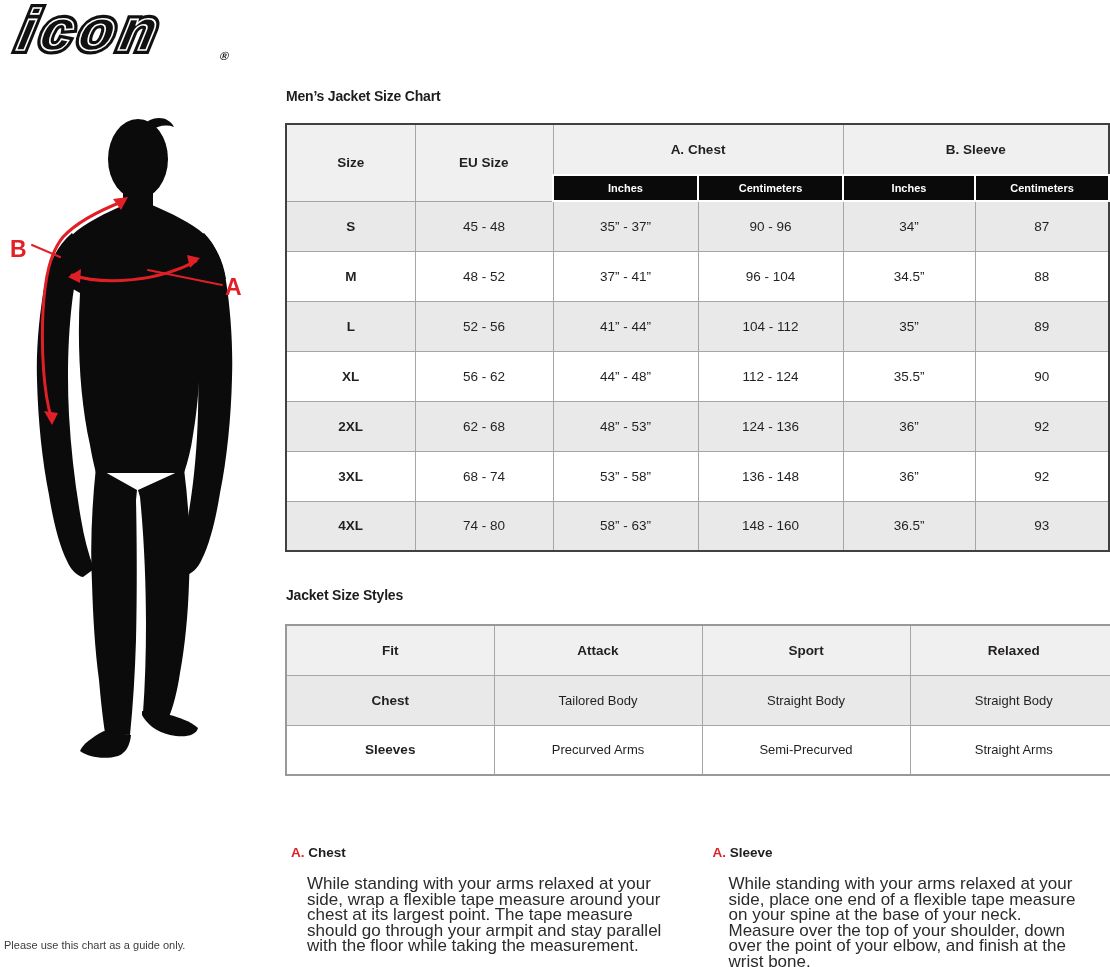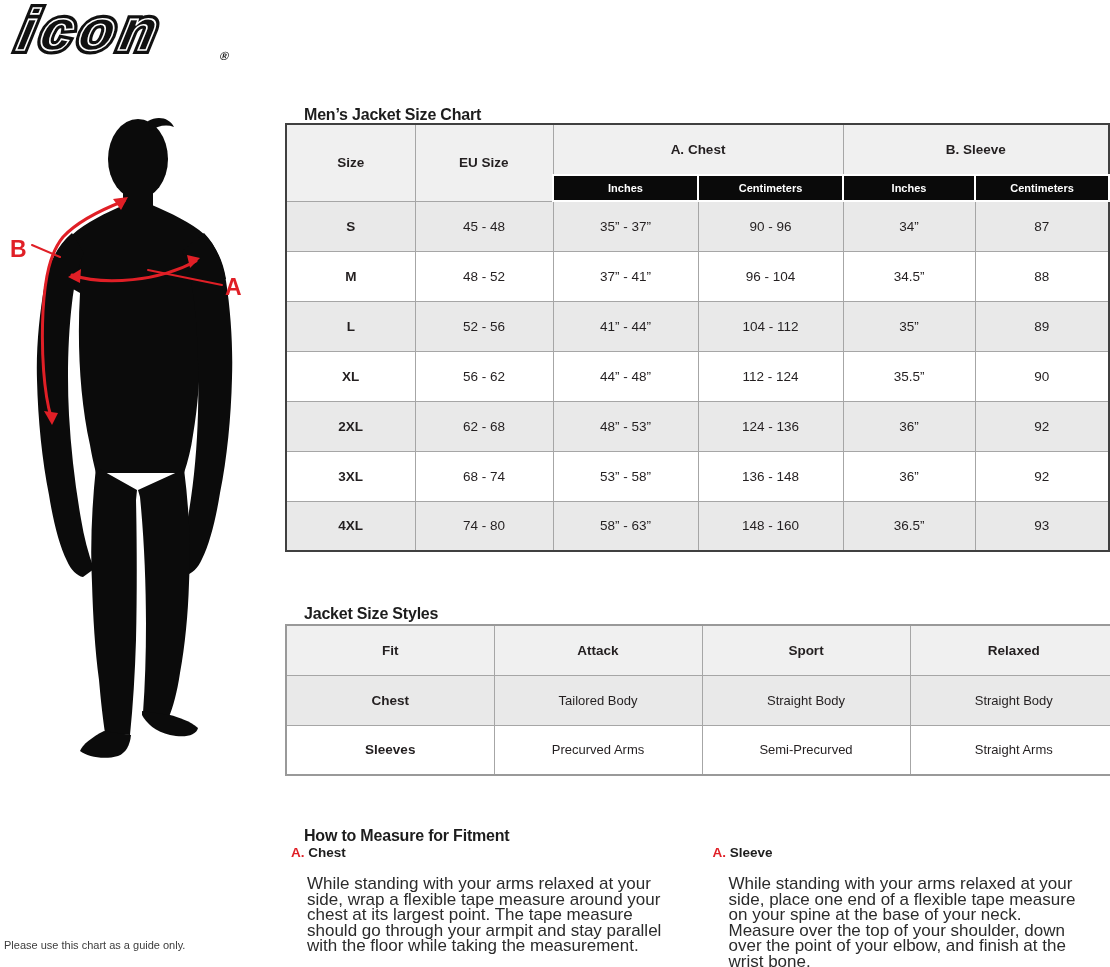--- a/index.html
+++ b/index.html
@@ -22,21 +22,21 @@
 
   
   .figure-svg{position:absolute;left:0;top:105px;}
   .sil{fill:#0b0b0b;}
   .red-line{fill:none;stroke:var(--accent-red);stroke-width:3;stroke-linecap:round;}
   .red-thin{fill:none;stroke:var(--accent-red);stroke-width:2;stroke-linecap:round;}
   .red-fill{fill:var(--accent-red);stroke:none;}
   .fig-label{font-family:"Liberation Sans",sans-serif;font-weight:bold;font-size:23px;fill:var(--accent-red);}
 
   
-  .section-title{position:absolute;margin:18px;font-size:16px;font-weight:bold;color:#1d1d1d;letter-spacing:-0.2px;}
+  .section-title{position:absolute;margin:0;font-size:14px;font-weight:bold;color:#1d1d1d;letter-spacing:-0.2px;}
   .t-size{left:286px;top:88px;}
   .t-styles{left:286px;top:587px;}
   .t-measure{left:286px;top:809px;}
 
   
   table{border-collapse:collapse;table-layout:fixed;}
   .size-table{position:absolute;left:285px;top:123px;width:823px;border:2px solid #404040;}
   .size-table th,.size-table td{border:1px solid var(--table-border);text-align:center;vertical-align:middle;padding:0;}
   .size-table th.main{background:var(--header-bg);font-size:13.5px;font-weight:bold;height:51px;}
   .size-table th.sub{background:var(--subheader-bg);color:#fff;font-size:11px;font-weight:bold;height:26px;border:2px solid #fff;}
@@ -214,21 +214,20 @@
         </tr>
         <tr>
           <td>Sleeves</td>
           <td>Precurved Arms</td>
           <td>Semi-Precurved</td>
           <td>Straight Arms</td>
         </tr>
       </tbody>
   </table>
 
-  <h2 class="section-title t-measure">How to Measure for Fitment</h2>
 
   <div class="measure">
     <div class="measure-col">
       <p class="measure-head"><span class="measure-letter">A.</span> <span>Chest</span></p>
       <p class="measure-text">While standing with your arms relaxed at your side, wrap a flexible tape measure around your chest at its largest point. The tape measure should go through your armpit and stay parallel with the floor while taking the measurement.</p>
     </div>
     <div class="measure-col">
       <p class="measure-head"><span class="measure-letter">A.</span> <span>Sleeve</span></p>
       <p class="measure-text">While standing with your arms relaxed at your side, place one end of a flexible tape measure on your spine at the base of your neck. Measure over the top of your shoulder, down over the point of your elbow, and finish at the wrist bone.</p>
     </div>

